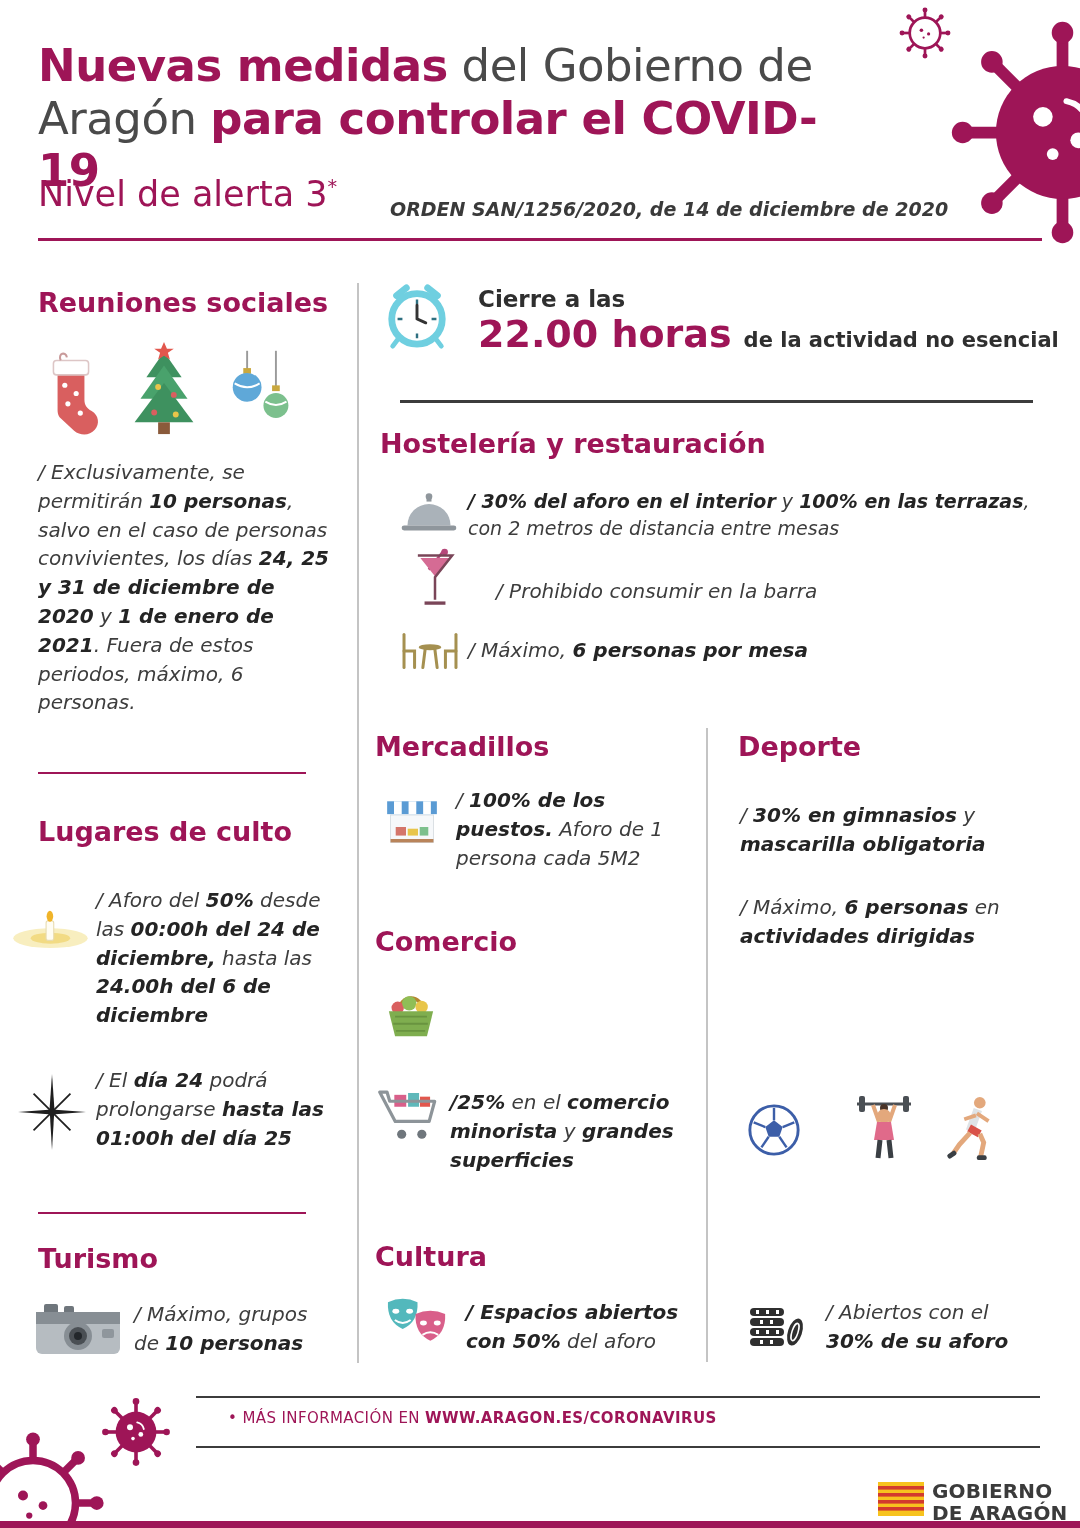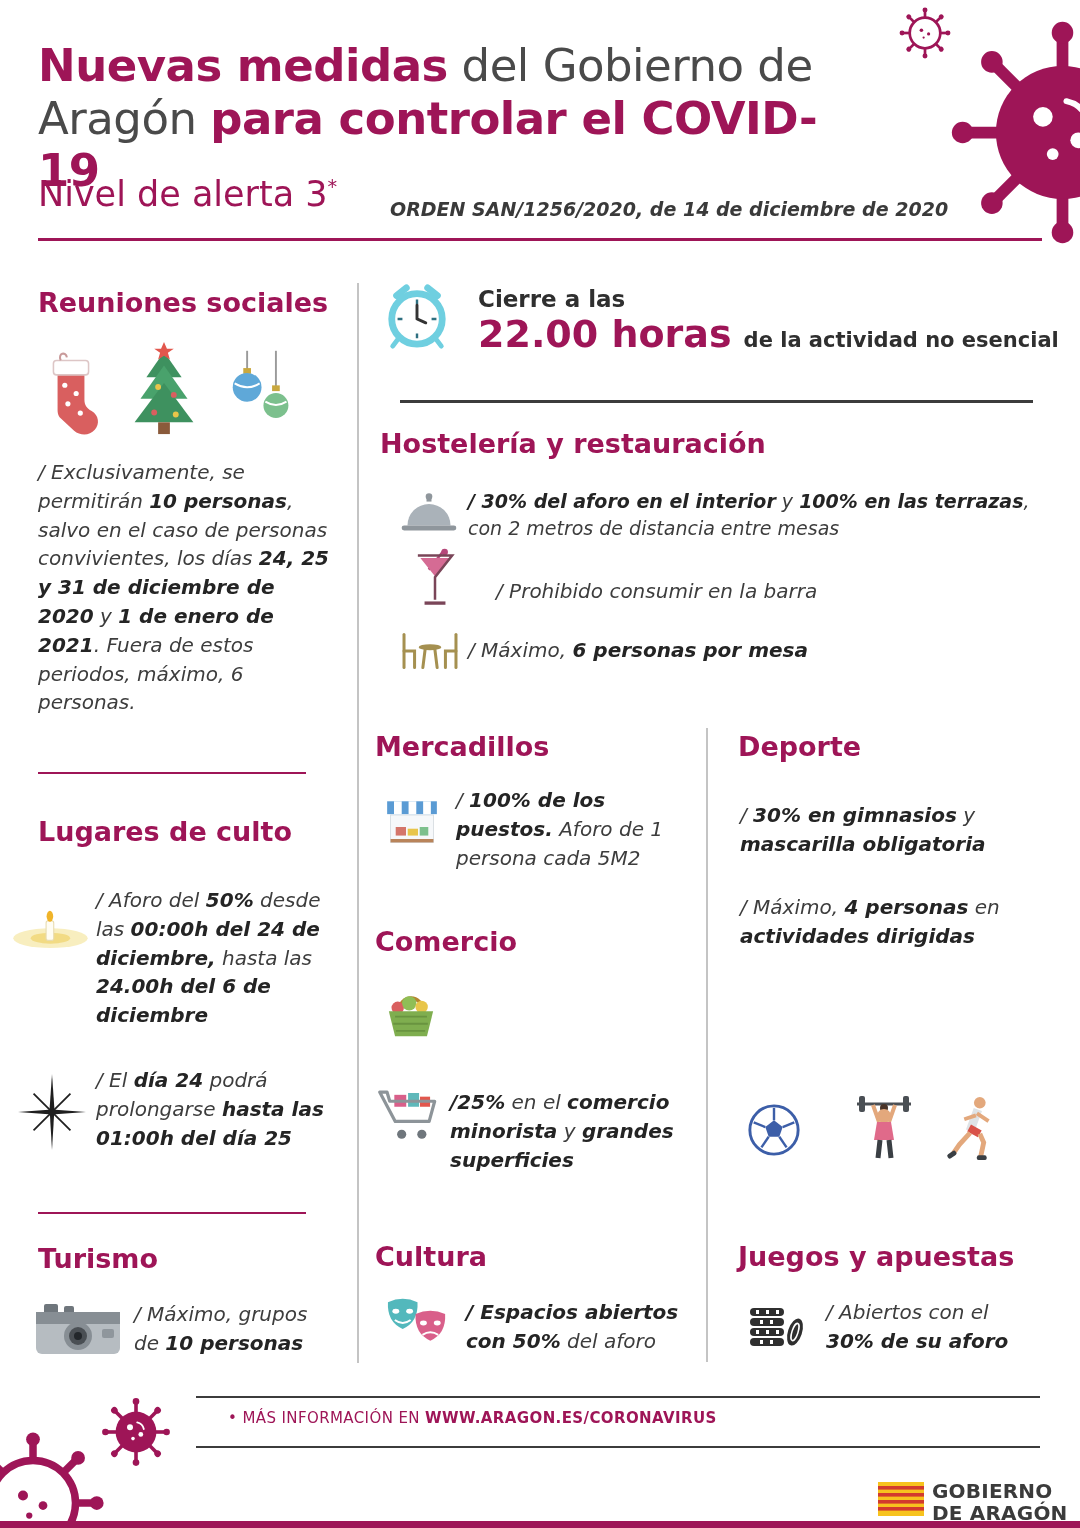--- a/index.html
+++ b/index.html
@@ -247,21 +247,21 @@
     <path d="M13 26 q8 6 16 0" stroke="#fff" stroke-width="2" fill="none"></path>
     <path d="M34 20 q15 -7 30 0 q1 20 -15 27 q-16 -7 -15 -27z" fill="#d95f8a"></path>
     <ellipse cx="42" cy="29" rx="3.5" ry="2.5" fill="#fff"></ellipse>
     <ellipse cx="56" cy="29" rx="3.5" ry="2.5" fill="#fff"></ellipse>
     <path d="M41 41 q8 -5 16 0" stroke="#fff" stroke-width="2" fill="none"></path>
   </svg>
   <div class="abs body" style="left:466px; top:1298px; width:236px;"><span class="b">/ Espacios abiertos con 50%</span><span> del aforo</span></div>
 
   <div class="abs h" style="left:738px; top:731px;">Deporte</div>
   <div class="abs body" style="left:740px; top:801px; width:292px;"><span>/ </span><span class="b">30% en gimnasios</span><span> y </span><span class="b">mascarilla obligatoria</span></div>
-  <div class="abs body" style="left:740px; top:893px; width:292px;"><span>/ Máximo, </span><span class="b">4 personas</span><span> en </span><span class="b">actividades dirigidas</span></div>
+  <div class="abs body" style="left:740px; top:893px; width:292px;"><span>/ Máximo, </span><span class="b">6 personas</span><span> en </span><span class="b">actividades dirigidas</span></div>
 
   <svg class="abs" style="left:746px; top:1102px;" width="56" height="56" viewBox="0 0 58 58">
     <circle cx="29" cy="29" r="25" fill="#fff" stroke="#3c5ea8" stroke-width="3"></circle>
     <polygon points="29,19 38,26 34.5,36 23.5,36 20,26" fill="#3c5ea8"></polygon>
     <g stroke="#3c5ea8" stroke-width="2.5">
       <line x1="29" y1="19" x2="29" y2="6"></line>
       <line x1="38" y1="26" x2="50" y2="21"></line>
       <line x1="34.5" y1="36" x2="42" y2="47"></line>
       <line x1="23.5" y1="36" x2="16" y2="47"></line>
       <line x1="20" y1="26" x2="8" y2="21"></line>
@@ -283,21 +283,20 @@
     <path d="M34 16 L26 38" stroke="#dfe3e6" stroke-width="9"></path>
     <path d="M33 20 L45 28" stroke="#e3a87c" stroke-width="4"></path>
     <path d="M32 22 L20 26" stroke="#e3a87c" stroke-width="4"></path>
     <path d="M25 35 L36 41" stroke="#d95248" stroke-width="8"></path>
     <path d="M36 41 L40 50 L37 64" stroke="#e3a87c" stroke-width="5" fill="none"></path>
     <path d="M26 40 L15 52 L8 62" stroke="#e3a87c" stroke-width="5" fill="none"></path>
     <rect x="33" y="63" width="10" height="5" rx="2" fill="#3a3f44"></rect>
     <rect x="2" y="60" width="10" height="5" rx="2" transform="rotate(-35 7 62)" fill="#3a3f44"></rect>
   </svg>
 
-  <div class="abs h" style="left:738px; top:1241px;">Juegos y apuestas</div>
   <svg class="abs" style="left:746px; top:1294px;" width="62" height="56" viewBox="0 0 62 56">
     <g fill="#2f2f2f">
       <rect x="4" y="14" width="34" height="8" rx="4"></rect>
       <rect x="4" y="24" width="34" height="8" rx="4"></rect>
       <rect x="4" y="34" width="34" height="8" rx="4"></rect>
       <rect x="4" y="44" width="34" height="8" rx="4"></rect>
     </g>
     <g fill="#fff">
       <rect x="10" y="16" width="3" height="4"></rect>
         <rect x="20" y="16" width="3" height="4"></rect>

